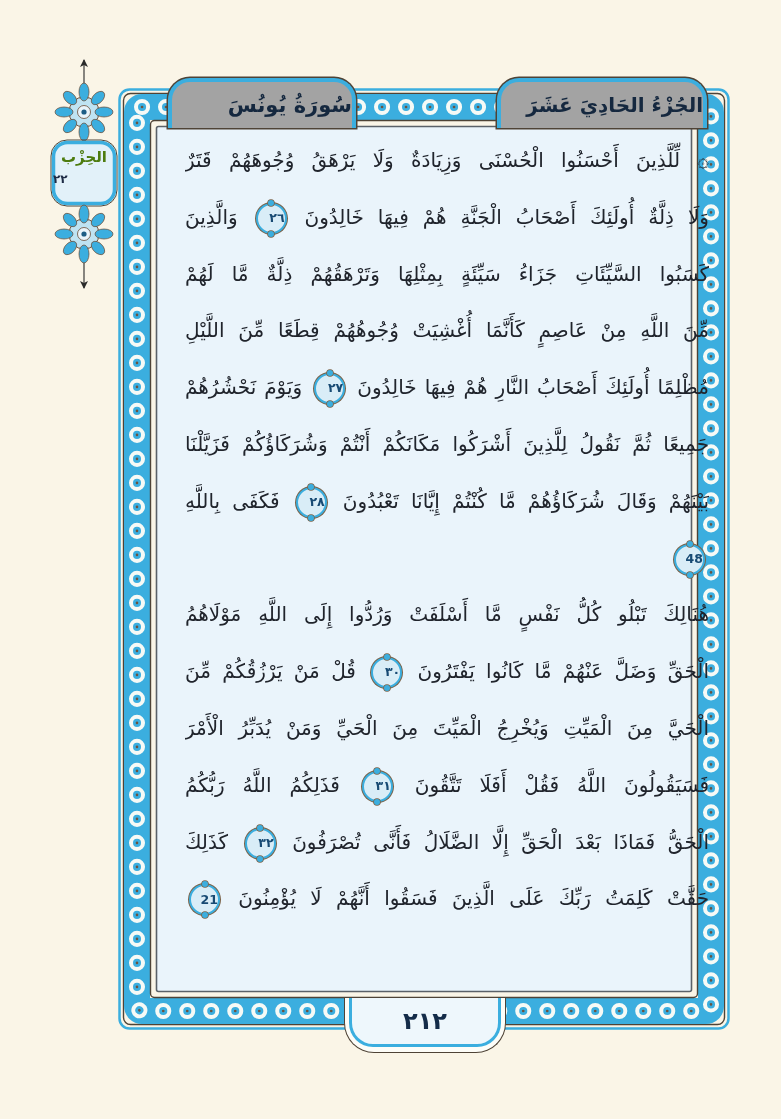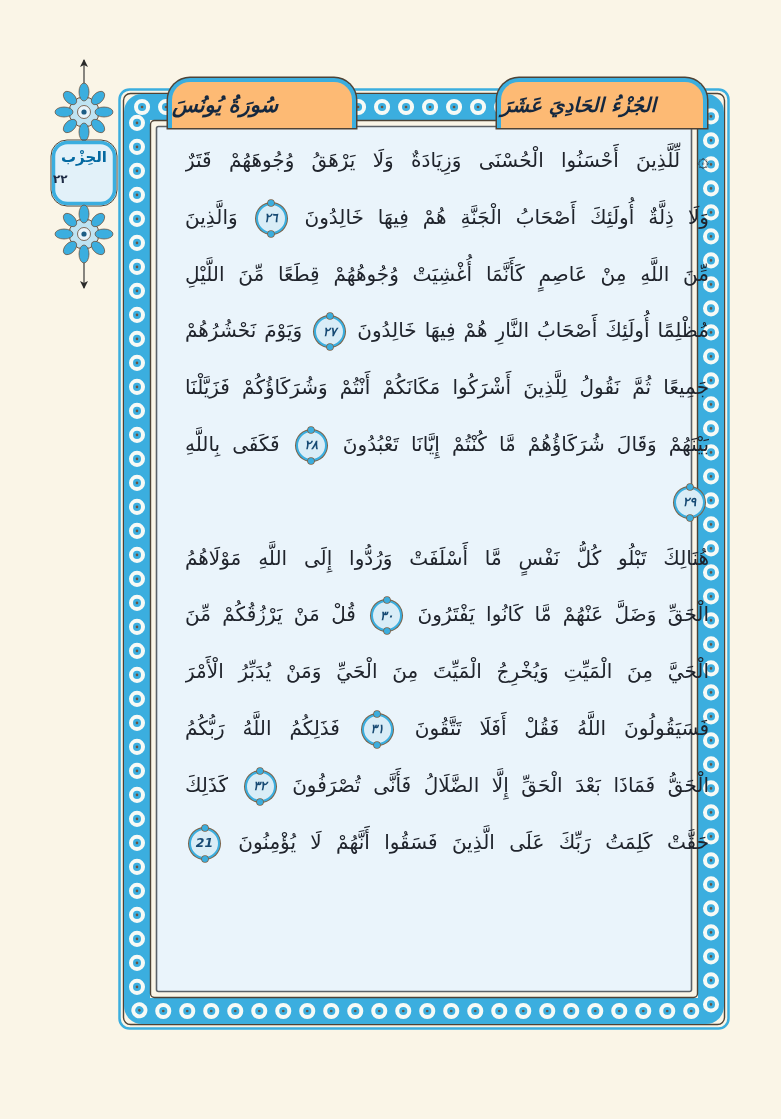--- a/index.html
+++ b/index.html
@@ -10,47 +10,46 @@
     -webkit-font-smoothing:antialiased;
   }
   .page{position:relative;width:781px;height:1119px;overflow:hidden;background:#faf5e7;}
 
   
   .frame-svg{position:absolute;left:118px;top:88px;width:612px;height:942px;z-index:1;}
 
   
   .tab{
     position:absolute;top:78px;height:46px;z-index:3;
-    background:#fdba74;border:4px solid #3baedf;border-bottom:none;
+    background:#a3a3a3;border:4px solid #3baedf;border-bottom:none;
     border-radius:22px 22px 0 0;
     box-shadow:0 0 0 1.5px #4e4336;
-    display:flex;align-items:center;justify-content:flex-end;
-    color:#15283f;font-weight:bold;font-style:italic;
+    display:flex;align-items:center;justify-content:flex-start;
+    color:#15283f;font-weight:bold;
   }
   .tab-surah{left:168px;width:180px;font-size:21px;}
   .tab-juz{left:497px;width:202px;font-size:20px;}
 
   
   .quran-lines{
     position:absolute;left:162px;top:132px;width:524px;height:852px;z-index:4;
     direction:rtl;color:#20242c;margin-left:23px;
   }
   .line{
     height:56.8px;line-height:56.8px;overflow:hidden;
     font-size:20px;
     text-align:justify;text-align-last:justify;text-justify:inter-word;
     white-space:normal;
   }
   .seg{color:#20242c;}
   .aya{
-    position:relative;display:inline-flex;align-items:center;justify-content:center;
+    position:relative;display:inline-flex;align-items:center;
     width:27px;height:27px;margin:0 4px;vertical-align:middle;
     background:#d9edf7;border:2px solid #3baedf;border-radius:50%;
     box-shadow:0 0 0 1px #7a6248;
-    font-style:italic;
   }
   .aya::before,.aya::after{
     content:"";position:absolute;left:50%;transform:translateX(-50%);
     width:6px;height:6px;border-radius:50%;background:#3baedf;box-shadow:0 0 0 0.8px #7a6248;
   }
   .aya::before{top:-5px;}
   .aya::after{bottom:-5px;}
   .aya-num{font-size:12.5px;font-weight:bold;color:#174a73;line-height:1;}
 
   
@@ -64,21 +63,21 @@
     flex:1;margin:0 4px 5px 4px;background:#eef7fc;
     border:3px solid #3baedf;border-top:none;border-radius:0 0 24px 24px;
     display:flex;align-items:center;justify-content:center;
   }
   .pagenum{font-size:24px;font-weight:bold;color:#142c49;letter-spacing:2px;}
 
   
   .hizb-svg{position:absolute;left:40px;top:58px;width:88px;height:232px;z-index:2;}
   .hizb-label{
     position:absolute;left:53px;top:148px;width:62px;z-index:3;
-    text-align:center;font-size:15px;font-weight:bold;color:#0369a1;
+    text-align:center;font-size:15px;font-weight:bold;color:#4d7c0f;
   }
   .hizb-number{
     position:absolute;left:53px;top:172px;width:62px;z-index:3;
     text-align:left;font-size:12px;font-weight:bold;color:#1d2b45;
   }
 </style>
 </head>
 <body>
 
 <div class="page">
@@ -149,41 +148,47 @@
     </g>
   </svg>
   <div class="hizb-label">الحِزْب</div>
   <div class="hizb-number">٢٢</div>
 
   <div class="quran-lines" dir="rtl">
       <div class="line"><span class="seg">۞ لِّلَّذِينَ أَحْسَنُوا الْحُسْنَى وَزِيَادَةٌ وَلَا يَرْهَقُ وُجُوهَهُمْ قَتَرٌ</span></div>
       <div class="line"><span class="seg">وَلَا ذِلَّةٌ أُولَئِكَ أَصْحَابُ الْجَنَّةِ هُمْ فِيهَا خَالِدُونَ </span><span class="aya">
           <span class="aya-num">٢٦</span>
         </span><span class="seg"> وَالَّذِينَ</span></div>
+      <div class="line"><span class="seg">كَسَبُوا السَّيِّئَاتِ جَزَاءُ سَيِّئَةٍ بِمِثْلِهَا وَتَرْهَقُهُمْ ذِلَّةٌ مَّا لَهُمْ</span></div>
       <div class="line"><span class="seg">مِّنَ اللَّهِ مِنْ عَاصِمٍ كَأَنَّمَا أُغْشِيَتْ وُجُوهُهُمْ قِطَعًا مِّنَ اللَّيْلِ</span></div>
       <div class="line"><span class="seg">مُظْلِمًا أُولَئِكَ أَصْحَابُ النَّارِ هُمْ فِيهَا خَالِدُونَ </span><span class="aya">
           <span class="aya-num">٢٧</span>
         </span><span class="seg"> وَيَوْمَ نَحْشُرُهُمْ</span></div>
       <div class="line"><span class="seg">جَمِيعًا ثُمَّ نَقُولُ لِلَّذِينَ أَشْرَكُوا مَكَانَكُمْ أَنْتُمْ وَشُرَكَاؤُكُمْ فَزَيَّلْنَا</span></div>
       <div class="line"><span class="seg">بَيْنَهُمْ وَقَالَ شُرَكَاؤُهُمْ مَّا كُنْتُمْ إِيَّانَا تَعْبُدُونَ </span><span class="aya">
           <span class="aya-num">٢٨</span>
         </span><span class="seg"> فَكَفَى بِاللَّهِ</span></div>
       <div class="line"><span class="aya">
-          <span class="aya-num">٢٩</span>
+          <span class="aya-num">48</span>
         </span></div>
       <div class="line"><span class="seg">هُنَالِكَ تَبْلُو كُلُّ نَفْسٍ مَّا أَسْلَفَتْ وَرُدُّوا إِلَى اللَّهِ مَوْلَاهُمُ</span></div>
       <div class="line"><span class="seg">الْحَقِّ وَضَلَّ عَنْهُمْ مَّا كَانُوا يَفْتَرُونَ </span><span class="aya">
           <span class="aya-num">٣٠</span>
         </span><span class="seg"> قُلْ مَنْ يَرْزُقُكُمْ مِّنَ</span></div>
       <div class="line"><span class="seg">الْحَيَّ مِنَ الْمَيِّتِ وَيُخْرِجُ الْمَيِّتَ مِنَ الْحَيِّ وَمَنْ يُدَبِّرُ الْأَمْرَ</span></div>
       <div class="line"><span class="seg">فَسَيَقُولُونَ اللَّهُ فَقُلْ أَفَلَا تَتَّقُونَ </span><span class="aya">
           <span class="aya-num">٣١</span>
         </span><span class="seg"> فَذَلِكُمُ اللَّهُ رَبُّكُمُ</span></div>
       <div class="line"><span class="seg">الْحَقُّ فَمَاذَا بَعْدَ الْحَقِّ إِلَّا الضَّلَالُ فَأَنَّى تُصْرَفُونَ </span><span class="aya">
           <span class="aya-num">٣٢</span>
         </span><span class="seg"> كَذَلِكَ</span></div>
       <div class="line"><span class="seg">حَقَّتْ كَلِمَتُ رَبِّكَ عَلَى الَّذِينَ فَسَقُوا أَنَّهُمْ لَا يُؤْمِنُونَ </span><span class="aya">
           <span class="aya-num">21</span>
         </span></div>
     </div>
 
+  <div class="pagenum-tab">
+    <div class="pagenum-inner">
+      <span class="pagenum">٢١٢</span>
+    </div>
+  </div>
 
 </div>
 
 </body></html>

